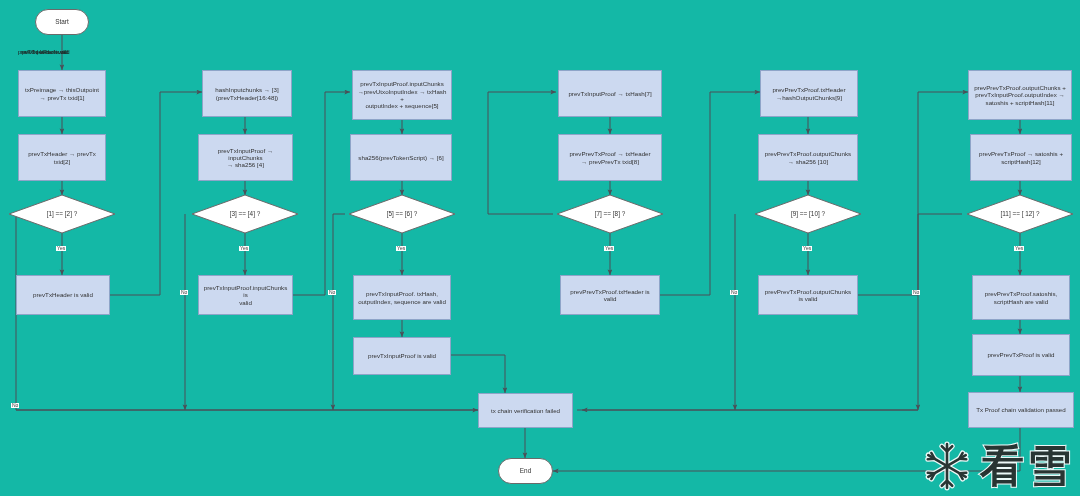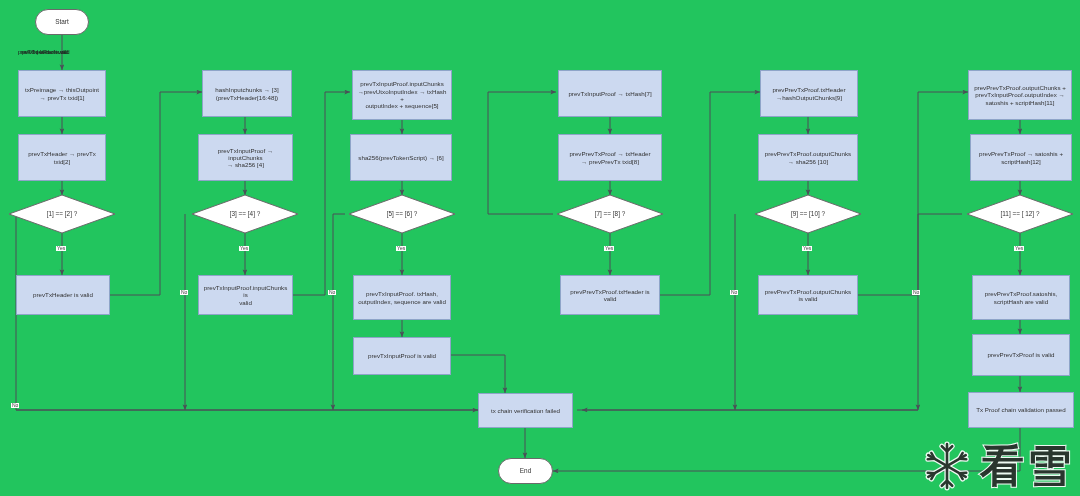--- a/index.html
+++ b/index.html
@@ -8,21 +8,21 @@
     padding: 0;
     background: #ffffff;
   }
   body {
     font-family: "Liberation Sans", sans-serif;
   }
   #canvas {
     position: relative;
     width: 1080px;
     height: 496px;
-    background: #22c55e;
+    background: #14b8a6;
     overflow: hidden;
   }
   #edges {
     position: absolute;
     left: 0;
     top: 0;
     width: 1080px;
     height: 496px;
     pointer-events: none;
   }

